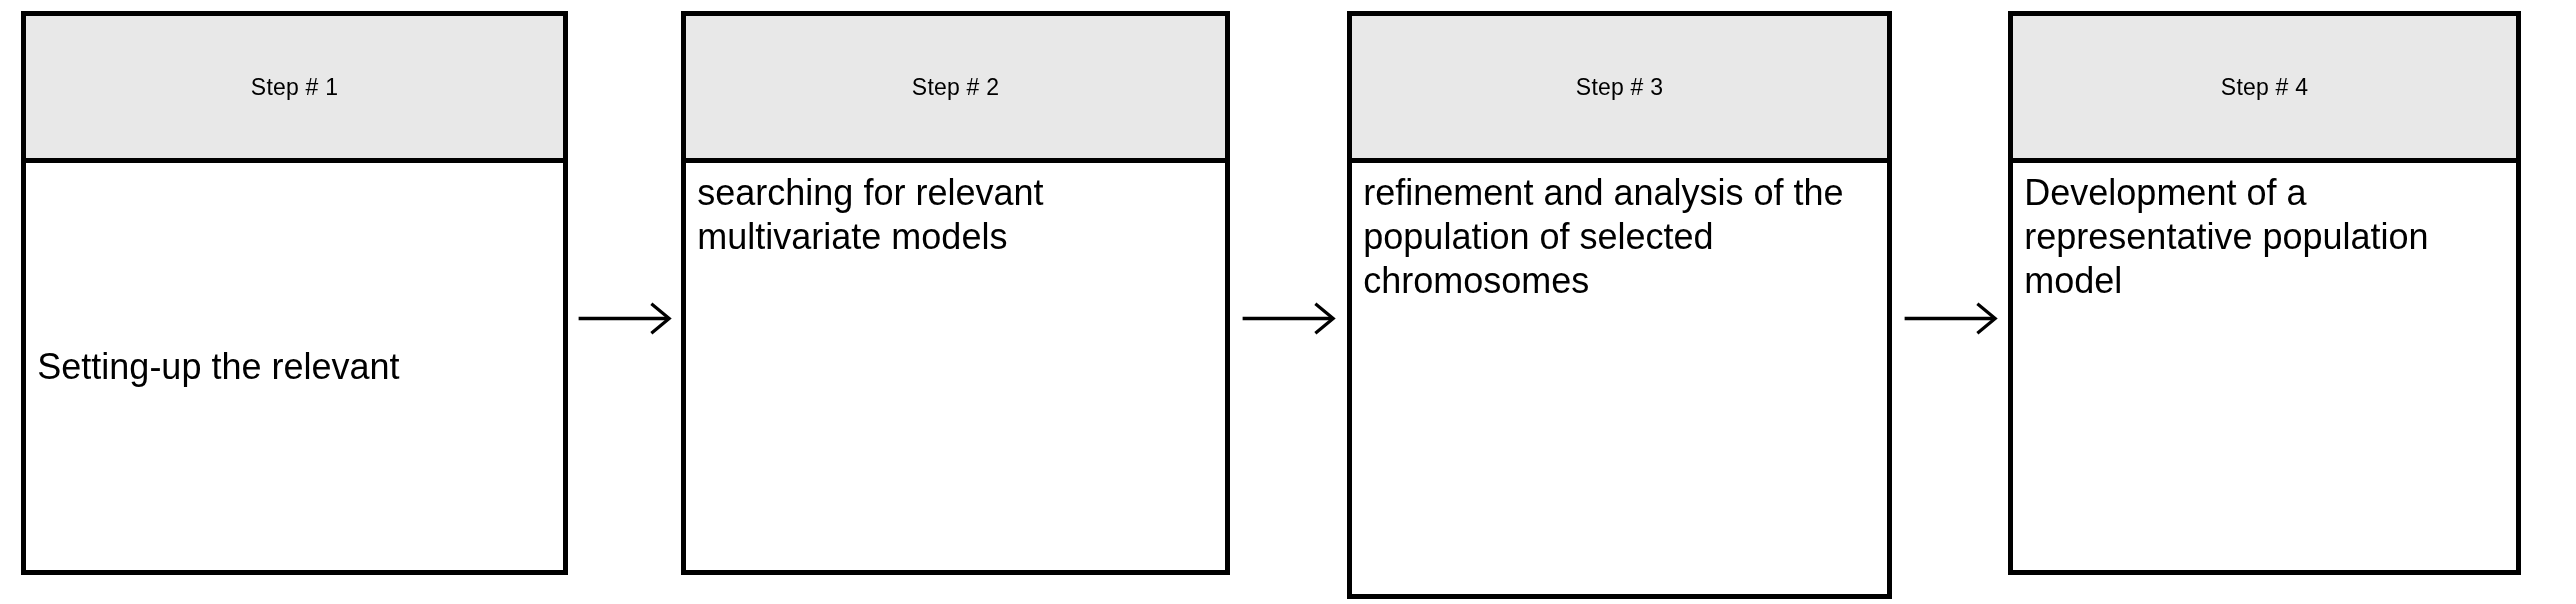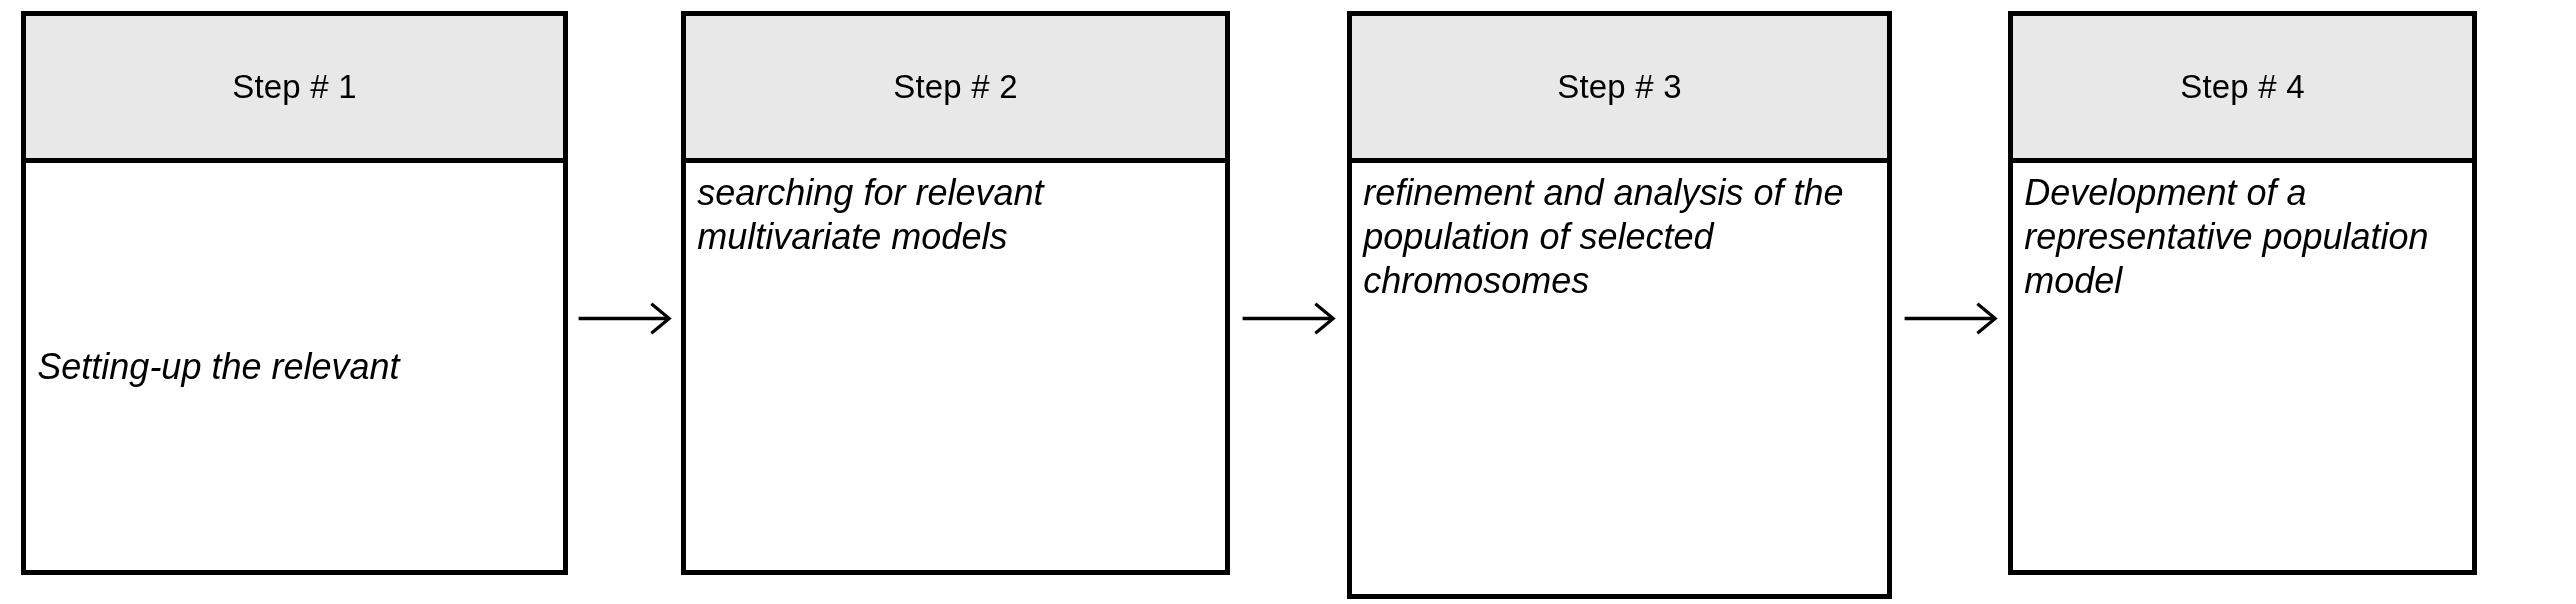--- a/index.html
+++ b/index.html
@@ -36,35 +36,34 @@
     background: #e8e8e8;
     border-bottom: 5.7px solid #000000;
     height: 147px;
     flex: 0 0 147px;
     display: flex;
     align-items: center;
     justify-content: center;
   }
 
   .step-header-label {
-    font-size: 33px;
+    font-size: 23px;
     line-height: 1.1;
     color: #000000;
     letter-spacing: 0.2px;
     white-space: nowrap;
   }
 
   .step-body {
     box-sizing: border-box;
     flex: 1 1 auto;
     padding: 8px 9.7px 8px 11.3px;
     display: flex;
     flex-direction: column;
     overflow: hidden;
-    font-style: italic;
   }
 
   .step-body.align-middle { justify-content: center; }
   .step-body.align-top    { justify-content: flex-start; }
 
   .step-body-text {
     font-size: 36px;
     line-height: 1.22;
     color: #000000;
     white-space: pre-line;
@@ -130,21 +129,21 @@
     </div>
   </div>
 
   <div class="connector-arrow" style="left:1903px; top:294px; width:97px;">
     <svg viewBox="0 0 120 60" preserveAspectRatio="none">
       <line x1="2" y1="30" x2="112" y2="30" stroke="#000000" stroke-width="4"></line>
       <polyline points="92,12 114,30 92,48" fill="none" stroke="#000000" stroke-width="4" stroke-linecap="butt" stroke-linejoin="miter"></polyline>
     </svg>
   </div>
 
-  <div class="step-box" style="left:2008px; top:11.3px; width:469px; height:564px;">
+  <div class="step-box" style="left:2008px; top:11.3px; width:513px; height:564px;">
     <div class="step-header">
       <span class="step-header-label">Step # 4</span>
     </div>
     <div class="step-body align-top">
       <span class="step-body-text">Development of a representative population model</span>
     </div>
   </div>
 
 </div>
 

